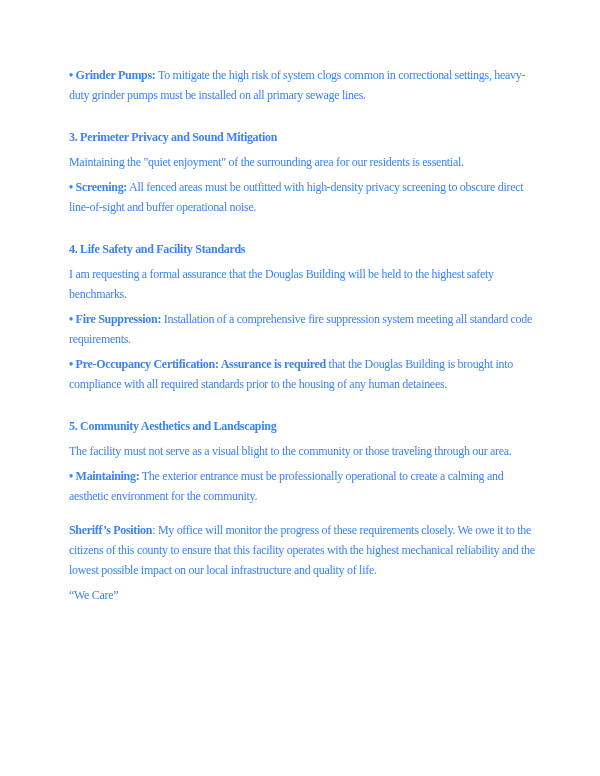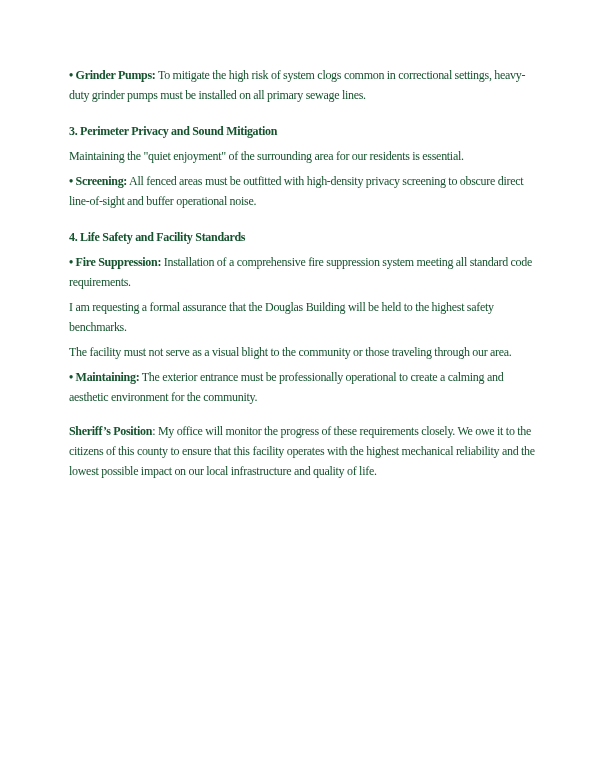--- a/index.html
+++ b/index.html
@@ -12,28 +12,28 @@
     box-sizing: border-box;
     width: 600px;
     height: 776px;
     background: #ffffff;
     overflow: hidden;
     padding: 65px 64px 0 69px;
     font-family: "Liberation Serif", "DejaVu Serif", serif;
     font-size: 12px;
     letter-spacing: -0.3px;
     line-height: 20px;
-    color: #14532d;
+    color: #3b82f6;
   }
   .para {
     margin: 0 0 5px 0;
   }
   .h {
     font-weight: bold;
-    margin-top: 16px;
+    margin-top: 22px;
   }
   .mt {
     margin-top: 14px;
   }
   .run-b {
     font-weight: bold;
   }
 </style>
 </head>
 <body>
@@ -43,28 +43,31 @@
   <p class="para"><b class="run-b">• Grinder Pumps:</b><span> To mitigate the high risk of system clogs common in correctional settings, heavy-duty grinder pumps must be installed on all primary sewage lines.</span></p>
 
   <p class="para h"><span>3. Perimeter Privacy and Sound Mitigation</span></p>
 
   <p class="para"><span>Maintaining the "quiet enjoyment" of the surrounding area for our residents is essential.</span></p>
 
   <p class="para"><b class="run-b">• Screening:</b><span> All fenced areas must be outfitted with high-density privacy screening to obscure direct line-of-sight and buffer operational noise.</span></p>
 
   <p class="para h"><span>4. Life Safety and Facility Standards</span></p>
 
+  <p class="para"><span>I am requesting a formal assurance that the Douglas Building will be held to the highest safety benchmarks.</span></p>
+
   <p class="para"><b class="run-b">• Fire Suppression:</b><span> Installation of a comprehensive fire suppression system meeting all standard code requirements.</span></p>
 
-  <p class="para"><span>I am requesting a formal assurance that the Douglas Building will be held to the highest safety benchmarks.</span></p>
+  <p class="para"><b class="run-b">• Pre-Occupancy Certification: Assurance is required</b><span> that the Douglas Building is brought into compliance with all required standards prior to the housing of any human detainees.</span></p>
 
-
+  <p class="para h"><span>5. Community Aesthetics and Landscaping</span></p>
 
   <p class="para"><span>The facility must not serve as a visual blight to the community or those traveling through our area.</span></p>
 
   <p class="para"><b class="run-b">• Maintaining:</b><span> The exterior entrance must be professionally operational to create a calming and aesthetic environment for the community.</span></p>
 
   <p class="para mt"><b class="run-b">Sheriff’s Position</b><span>: My office will monitor the progress of these requirements closely. We owe it to the citizens of this county to ensure that this facility operates with the highest mechanical reliability and the lowest possible impact on our local infrastructure and quality of life.</span></p>
 
 
 
+  <p class="para"><span>“We Care”</span></p>
 
 </div>
 
 </body></html>

